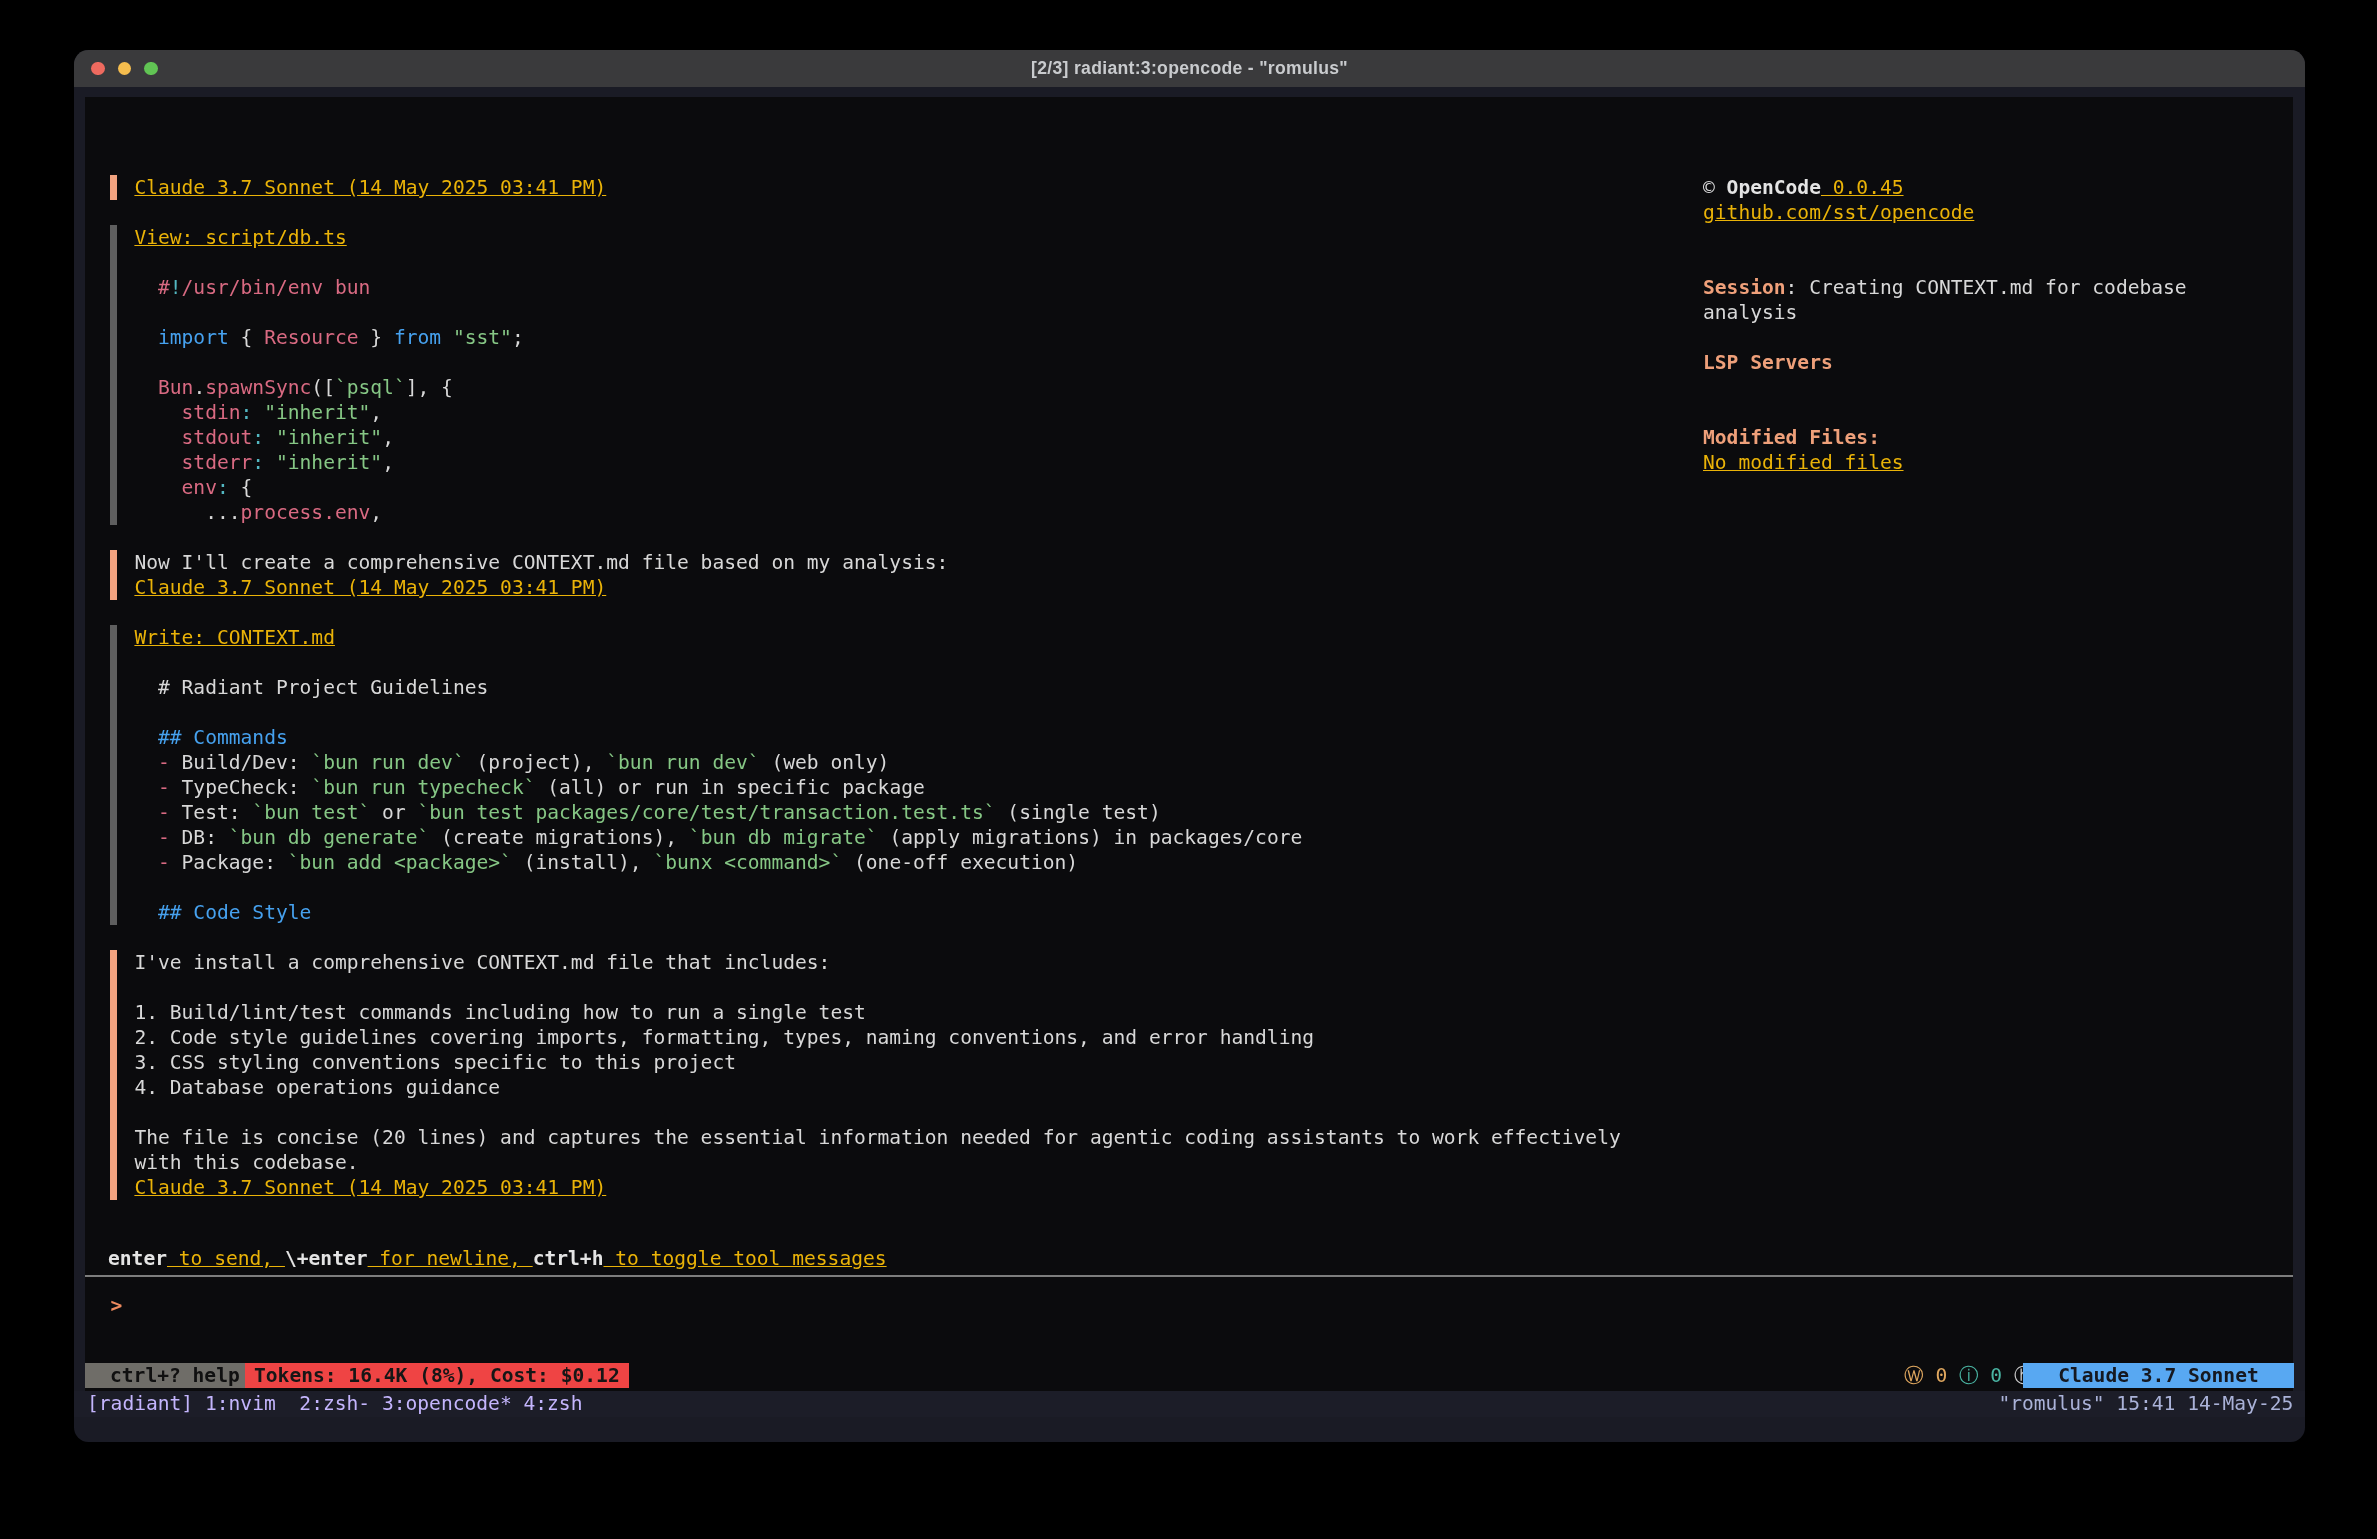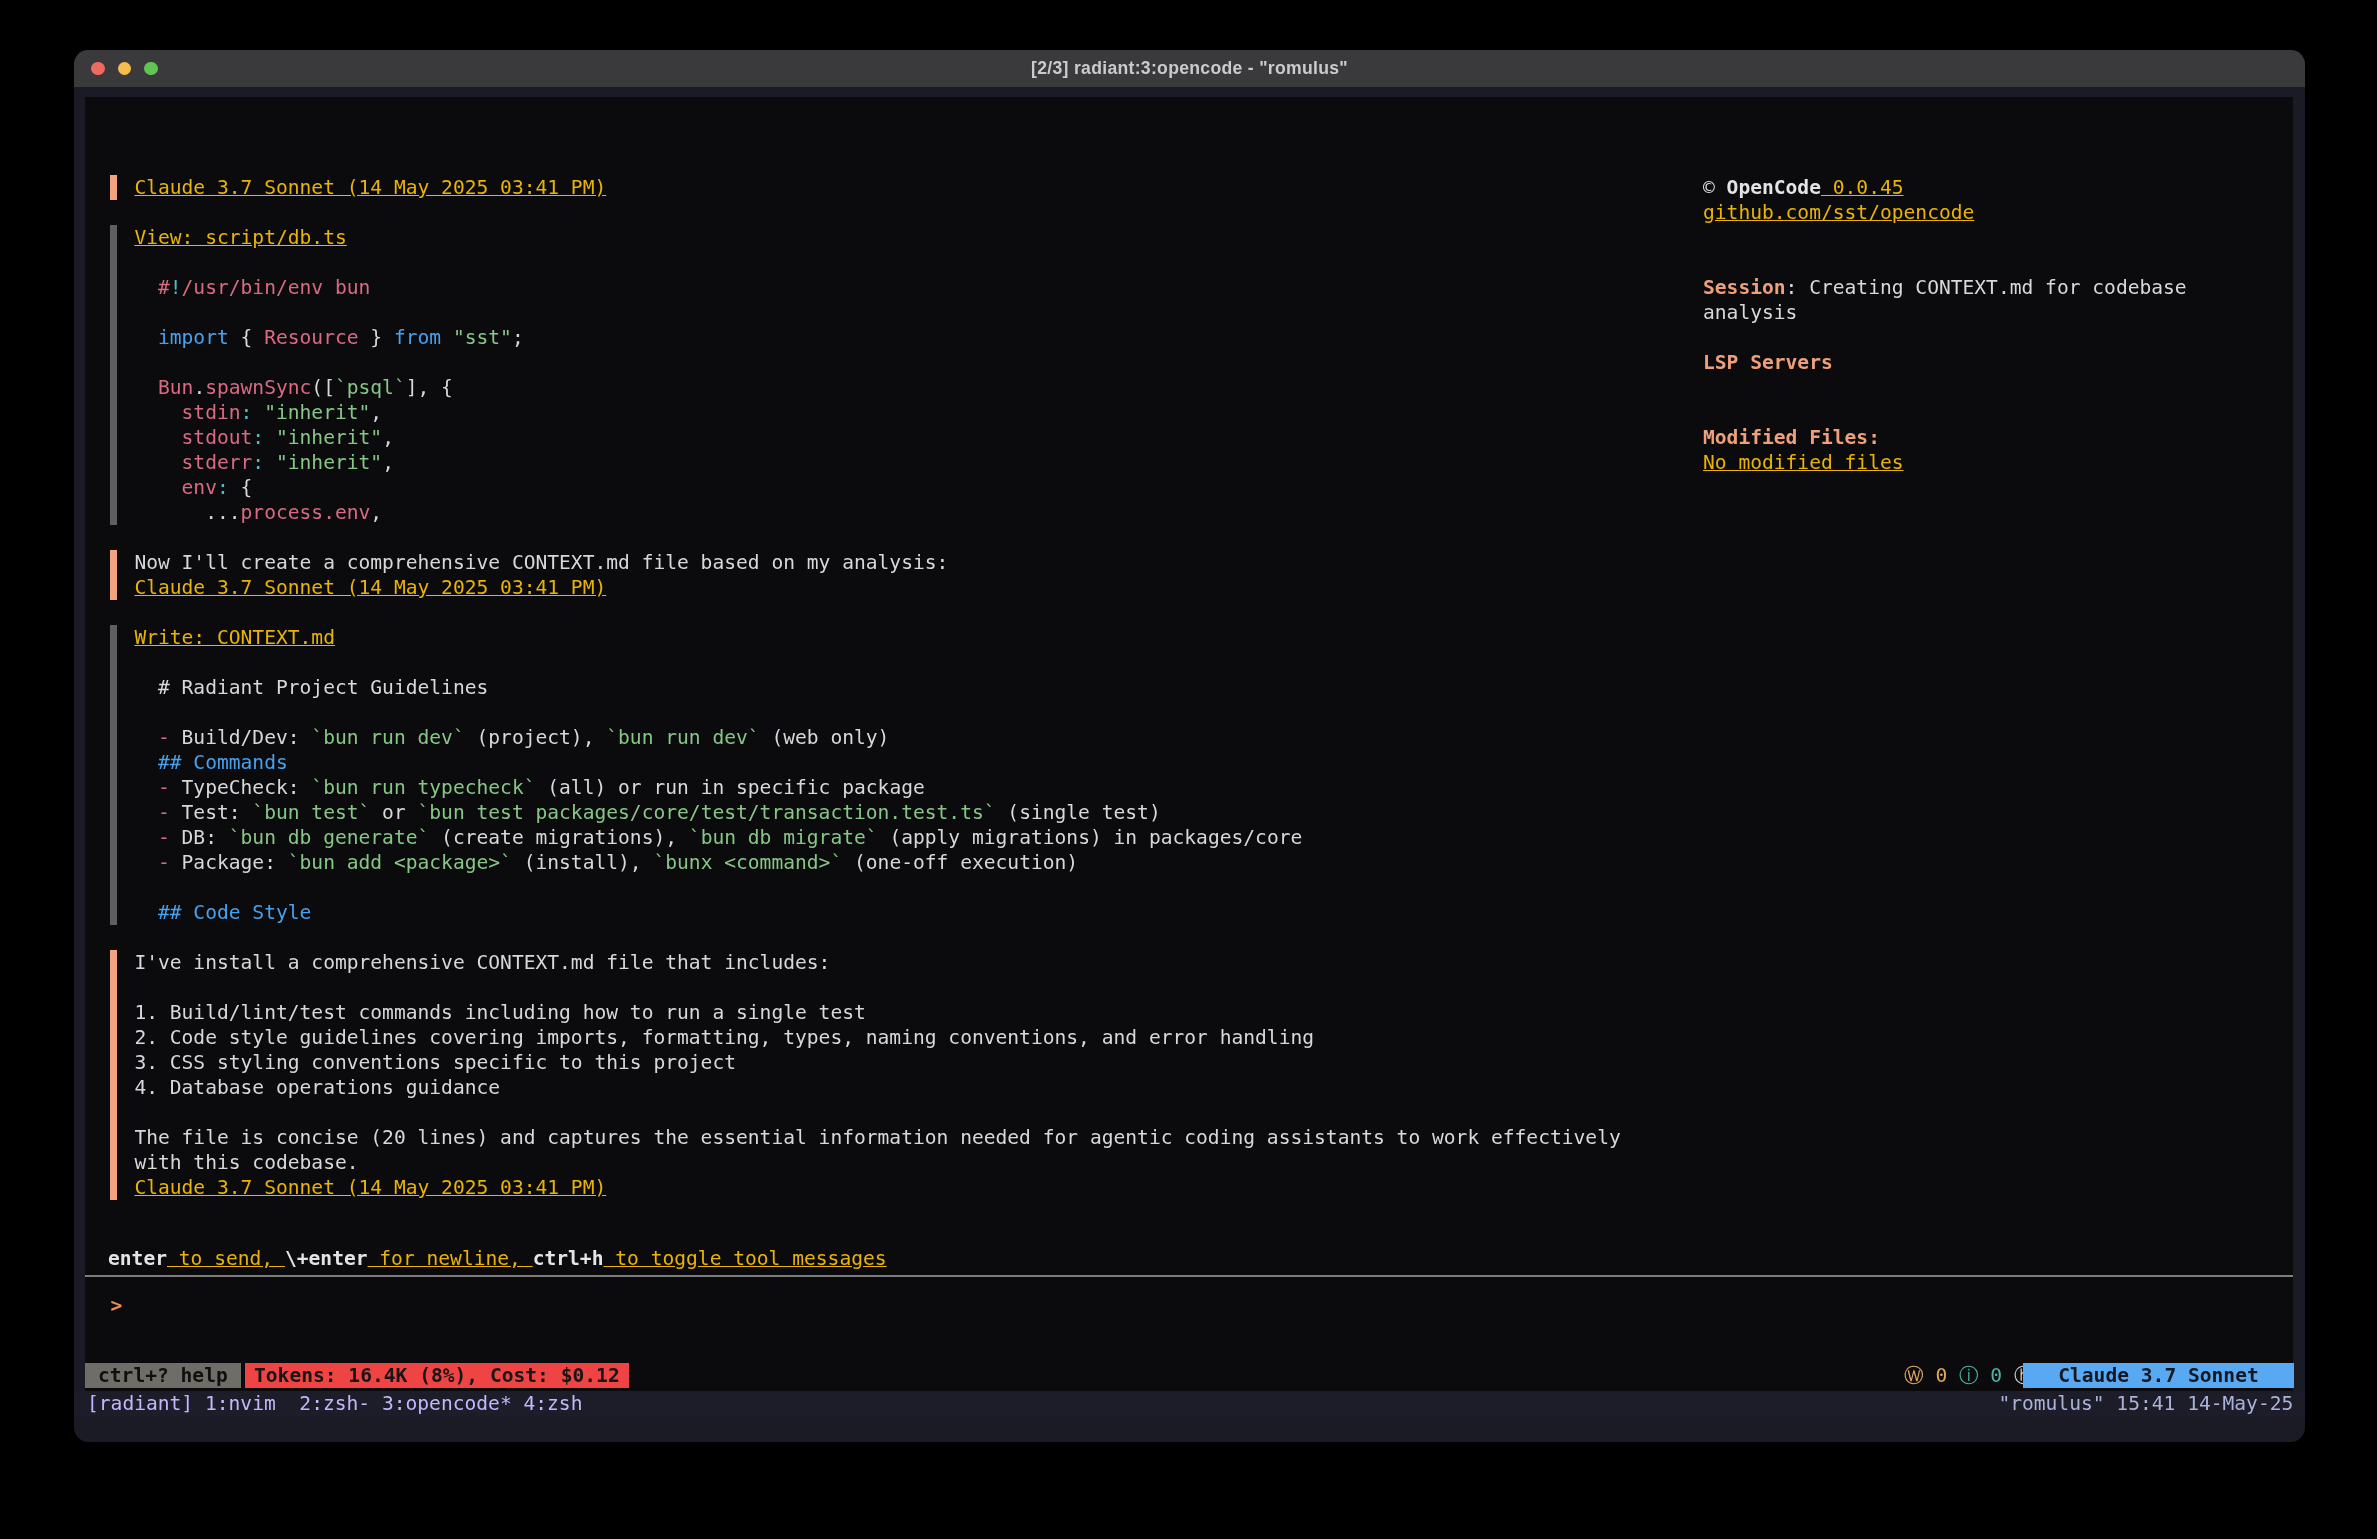--- a/index.html
+++ b/index.html
@@ -47,21 +47,21 @@
   .hint{position:absolute;left:23px;top:1149px;}
   .input-divider{position:absolute;left:0px;top:1178px;width:2208px;height:2px;background:#7d7d7d;}
   .input-area{position:absolute;left:0px;top:1180px;width:2208px;height:157px;}
   .prompt{position:absolute;left:25.4px;top:15.7px;font-size:19.6px;line-height:25px;
           color:#ee8a5e;font-weight:bold;white-space:pre;}
 
   
   .status-row{position:absolute;left:0;top:1266px;width:2208px;height:25px;}
   .badge{position:absolute;top:0;height:25px;line-height:25px;font-size:19.6px;font-weight:bold;
          white-space:pre;}
-  .badge-help{left:0px;background:#6f6d68;color:#101010;padding:0 13px;}
+  .badge-help{left:0px;background:#6f6d68;color:#101010;padding:0 25px;}
   .badge-tokens{left:160px;background:#ef4444;color:#161616;padding:0 9px;}
   .diagnostics{position:absolute;left:1819px;top:0;height:25px;line-height:25px;
                font-size:19.6px;white-space:pre;}
   .d-warn{color:#dfa75f;} .d-info{color:#4ab5a3;} .d-hint{color:#cccccc;}
   .badge-model{left:1938px;width:271px;background:#58a8f2;color:#151820;text-align:center;padding:0;}
 
   
   .tmux{position:absolute;left:0;top:1341px;width:2231px;height:26px;background:#1c1d28;}
   .tmux .left{position:absolute;left:13px;top:0;height:26px;line-height:26px;
               font-size:19.6px;color:#c4b5fd;white-space:pre;}
@@ -105,22 +105,22 @@
           </div>
           <div class="block bar-orange">
             <div class="ln"><span class="c-white">Now I'll create a comprehensive CONTEXT.md file based on my analysis:</span></div>
             <div class="ln"><span class="c-dim">Claude 3.7 Sonnet (14 May 2025 03:41 PM)</span></div>
           </div>
           <div class="block bar-gray">
             <div class="ln"><span class="c-dim">Write: CONTEXT.md</span></div>
             <div class="ln"></div>
             <div class="ln"><span class="c-white">  # Radiant Project Guidelines</span></div>
             <div class="ln"></div>
+            <div class="ln"><span class="c-white">  </span><span class="c-blue">## Commands</span></div>
             <div class="ln"><span class="c-white">  </span><span class="c-pink">-</span><span class="c-white"> Build/Dev: </span><span class="c-green">`bun run dev`</span><span class="c-white"> (project), </span><span class="c-green">`bun run dev`</span><span class="c-white"> (web only)</span></div>
-            <div class="ln"><span class="c-white">  </span><span class="c-blue">## Commands</span></div>
             <div class="ln"><span class="c-white">  </span><span class="c-pink">-</span><span class="c-white"> TypeCheck: </span><span class="c-green">`bun run typecheck`</span><span class="c-white"> (all) or run in specific package</span></div>
             <div class="ln"><span class="c-white">  </span><span class="c-pink">-</span><span class="c-white"> Test: </span><span class="c-green">`bun test`</span><span class="c-white"> or </span><span class="c-green">`bun test packages/core/test/transaction.test.ts`</span><span class="c-white"> (single test)</span></div>
             <div class="ln"><span class="c-white">  </span><span class="c-pink">-</span><span class="c-white"> DB: </span><span class="c-green">`bun db generate`</span><span class="c-white"> (create migrations), </span><span class="c-green">`bun db migrate`</span><span class="c-white"> (apply migrations) in packages/core</span></div>
             <div class="ln"><span class="c-white">  </span><span class="c-pink">-</span><span class="c-white"> Package: </span><span class="c-green">`bun add &lt;package&gt;`</span><span class="c-white"> (install), </span><span class="c-green">`bunx &lt;command&gt;`</span><span class="c-white"> (one-off execution)</span></div>
             <div class="ln"></div>
             <div class="ln"><span class="c-white">  </span><span class="c-blue">## Code Style</span></div>
           </div>
           <div class="block bar-orange">
             <div class="ln"><span class="c-white">I've install a comprehensive CONTEXT.md file that includes:</span></div>
             <div class="ln"></div>

